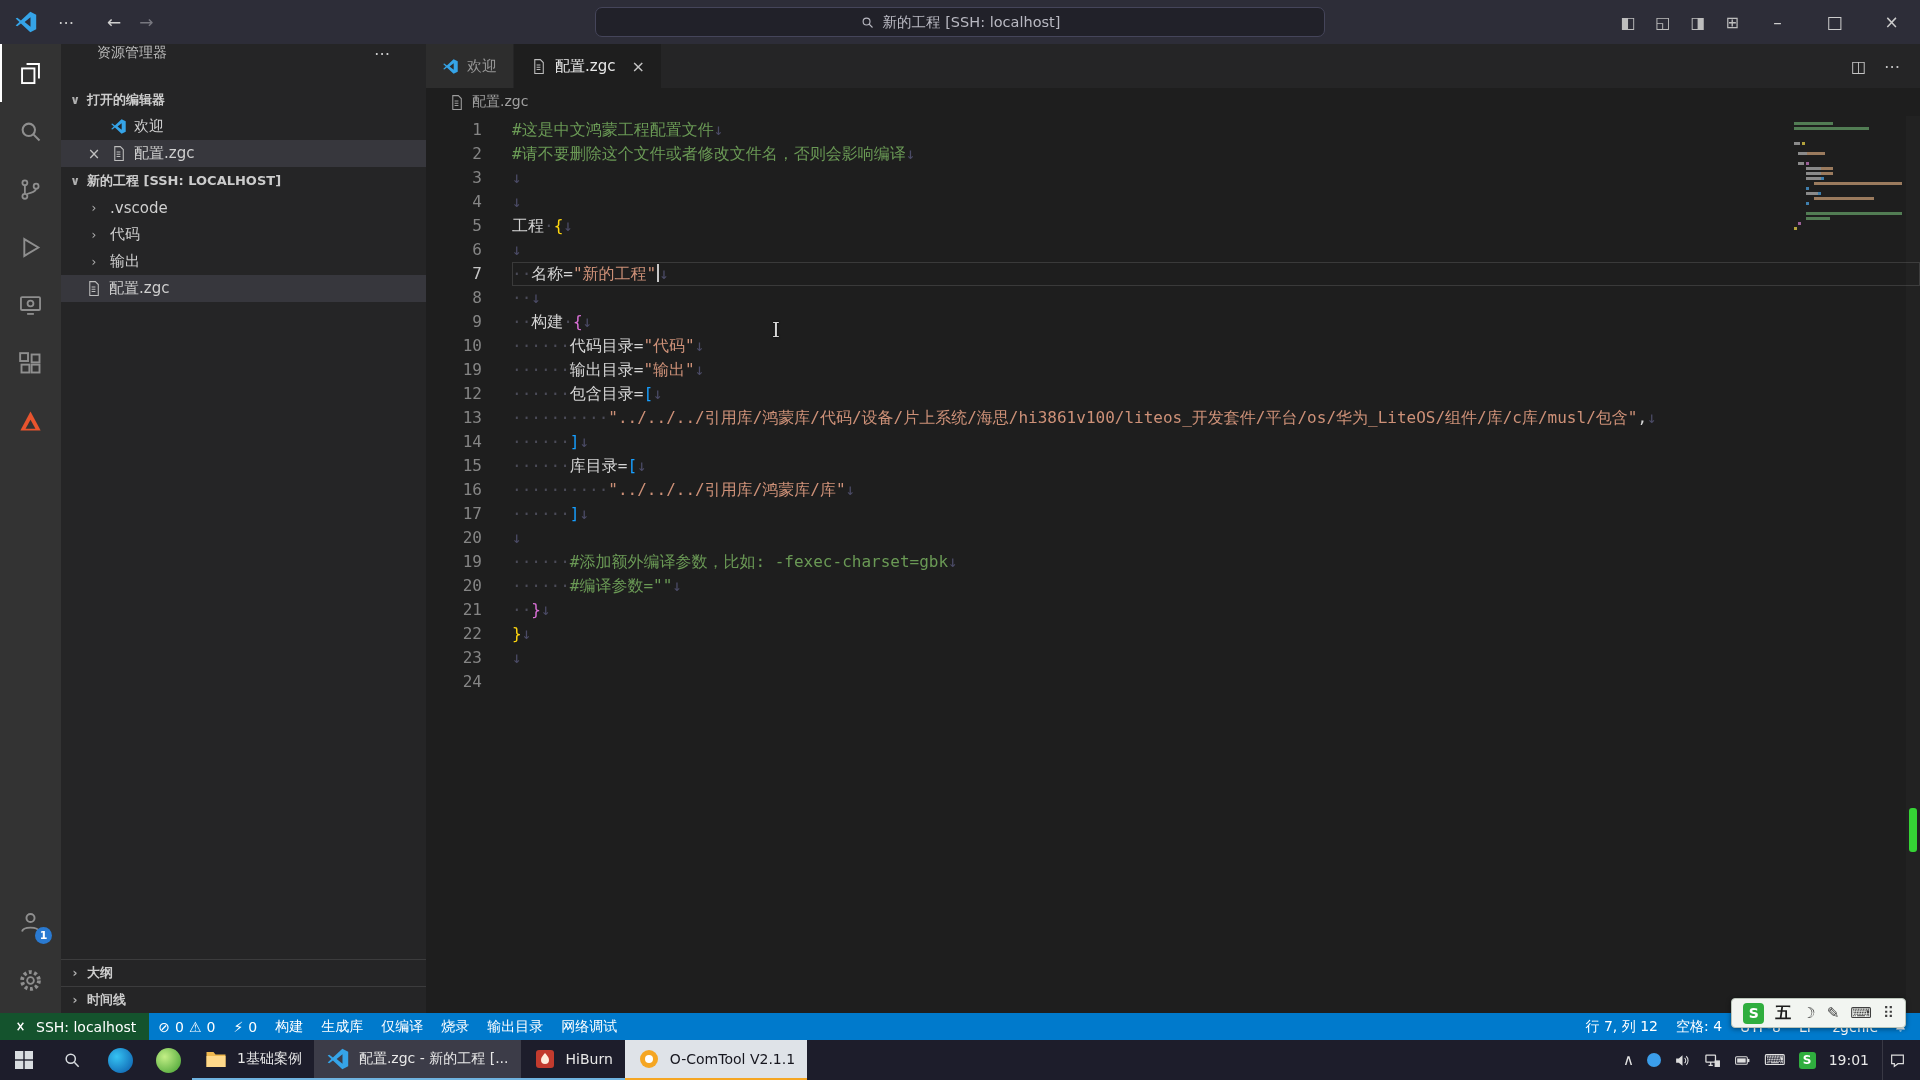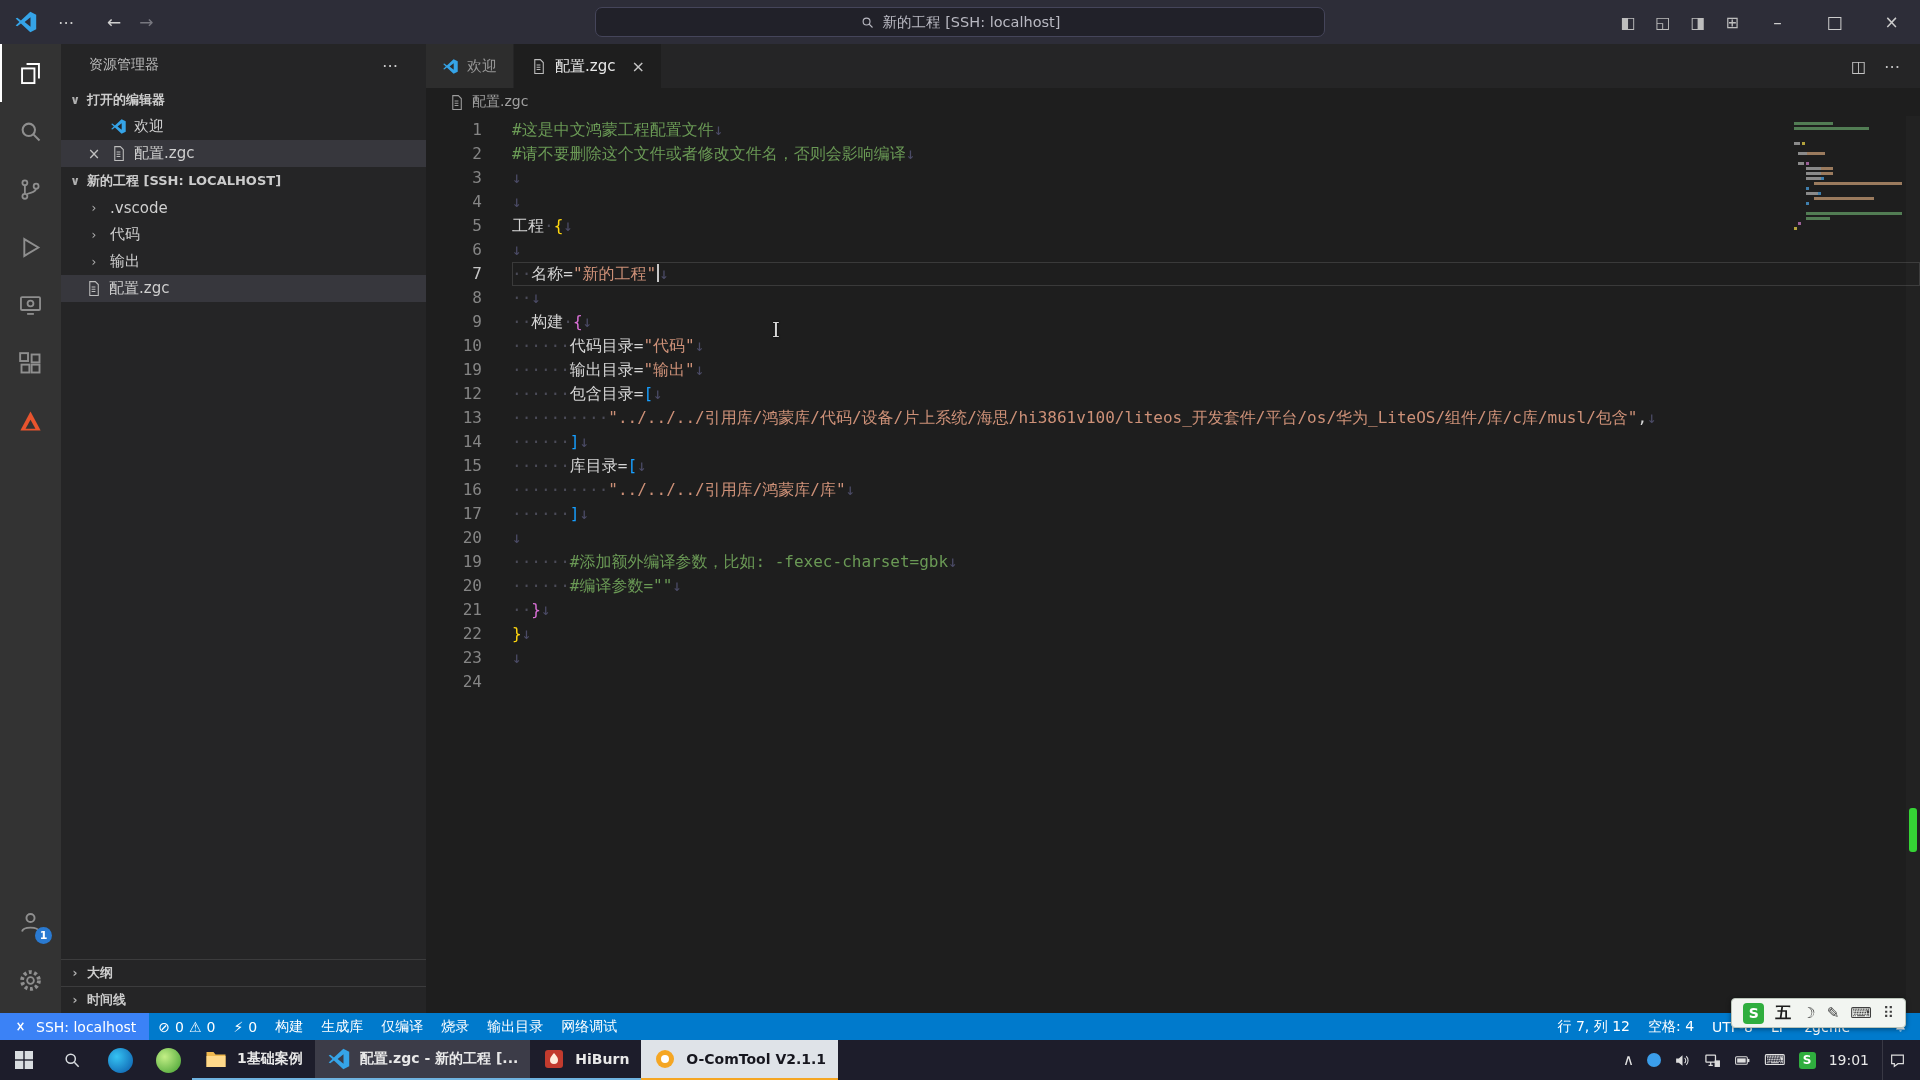--- a/index.html
+++ b/index.html
@@ -33,21 +33,21 @@
   .activitybar{width:61px;background:#333333;display:flex;flex-direction:column;flex:none;}
   .ab-item{height:58px;width:61px;display:flex;align-items:center;justify-content:center;color:#8f8f8f;position:relative;}
   .ab-item.active{color:#ffffff;box-shadow:inset 2px 0 0 #ffffff;}
   .ab-ic svg{width:27px;height:27px;display:block;}
   .ab-bottom{margin-top:auto;padding-bottom:4px;}
   .badge{position:absolute;right:9px;bottom:7px;background:#2a7ad1;color:#fff;border-radius:50%;
     width:17px;height:17px;font-size:11px;line-height:17px;text-align:center;font-weight:700;}
 
   
   .sidebar{width:365px;background:#252526;display:flex;flex-direction:column;flex:none;font-size:15px;}
-  .sb-title{height:42px;display:flex;align-items:center;padding:0 28px;font-size:14px;color:#bcbcbc;flex:none;}
+  .sb-title{height:42px;display:flex;padding:0 36px;font-size:14px;color:#bcbcbc;flex:none;}
   .sb-title .more{margin-left:auto;font-size:16px;color:#cccccc;}
   .section-h{height:27px;display:flex;align-items:center;gap:3px;font-size:13px;font-weight:700;color:#cccccc;padding:0 5px;flex:none;}
   .chev{width:18px;text-align:center;color:#b0b0b0;font-size:12px;flex:none;}
   .oe-item{height:27px;display:flex;align-items:center;gap:7px;padding-left:24px;color:#cfcfcf;}
   .oe-item.selected{background:#37373d;}
   .oe-close{width:18px;text-align:center;color:#c0c0c0;font-size:15px;flex:none;}
   .fic{width:17px;height:17px;flex:none;}
   .fic svg{width:17px;height:17px;display:block;}
   .tree-item{height:27px;display:flex;align-items:center;gap:7px;padding-left:24px;color:#cfcfcf;}
   .tree-item.selected{background:#37373d;}
@@ -91,25 +91,25 @@
   .mm-line{height:3px;margin-bottom:2px;white-space:nowrap;overflow:hidden;font-size:0;}
   .mm-tok{display:inline-block;height:3px;}
   .scrollbar{position:absolute;top:0;right:0;width:14px;height:100%;background:rgba(121,121,121,.05);}
   .green-marker{position:absolute;right:3px;top:692px;width:8px;height:44px;background:#35d435;border-radius:3px;}
   .mouse{position:absolute;left:772px;top:318px;color:#d6d6d6;font:20px "DejaVu Serif","Liberation Serif",serif;
     pointer-events:none;text-shadow:0 0 2px #000;}
 
   
   .statusbar{height:27px;background:#007acc;color:#fff;display:flex;align-items:stretch;font-size:14px;flex:none;}
   .sb-item{display:flex;align-items:center;gap:5px;padding:0 9px;}
-  .remote{background:#3b82f6;padding:0 13px;gap:8px;}
+  .remote{background:#14532d;padding:0 13px;gap:8px;}
   .remote .ric{width:15px;height:15px;}
   .remote .ric svg{width:15px;height:15px;display:block;}
   .sb-actions{display:flex;align-items:stretch;}
-  .sb-right{margin-left:auto;display:flex;align-items:stretch;gap:28px;}
+  .sb-right{margin-left:auto;display:flex;align-items:stretch;}
   .sb-right-items{display:flex;align-items:stretch;}
   .sb-bell{display:flex;align-items:center;padding:0 12px 0 6px;}
   .sb-bell svg{width:15px;height:15px;display:block;}
 
   
   .ime{position:absolute;right:14px;bottom:52px;height:30px;background:#f2f5f1;border:1px solid #b9c4b9;
     border-radius:4px;display:flex;align-items:center;gap:11px;padding:0 11px;color:#333;
     box-shadow:0 1px 5px rgba(0,0,0,.45);z-index:5;}
   .sogou-logo{background:#2fae3e;color:#fff;width:21px;height:21px;border-radius:4px;display:flex;
     align-items:center;justify-content:center;font-weight:700;font-size:14px;}
@@ -117,21 +117,21 @@
   .ime-ic{font-size:15px;color:#3f3f3f;}
 
   
   .taskbar{height:40px;background:#1d1d2b;display:flex;align-items:stretch;color:#e8e8e8;font-size:14px;flex:none;}
   .tb-btn{width:48px;display:flex;align-items:center;justify-content:center;}
   .tb-btn svg{width:20px;height:20px;display:block;color:#d9dde1;}
   .circle{width:25px;height:25px;border-radius:50%;display:block;}
   .edge-c{background:radial-gradient(circle at 35% 35%,#35c3f3,#0a57a8);}
   .green-c{background:radial-gradient(circle at 35% 35%,#c3ef86,#3f9d2f);}
   .tb-apps{display:flex;align-items:stretch;}
-  .tb-app{display:flex;align-items:center;gap:9px;padding:0 12px;border-bottom:2px solid #6fb3e0;max-width:220px;font-weight:bold;}
+  .tb-app{display:flex;align-items:center;gap:9px;padding:0 12px;border-bottom:2px solid #6fb3e0;max-width:220px;}
   .tb-app .lbl{max-width:160px;}
   .tb-app.active{background:rgba(255,255,255,.14);}
   .tb-app.hl{background:#dfe3e8;color:#16161e;border-bottom-color:#f5a623;}
   .tb-ic{width:24px;height:24px;flex:none;}
   .tb-ic svg{width:24px;height:24px;display:block;}
   .tray{margin-left:auto;display:flex;align-items:center;gap:13px;padding-right:8px;}
   .tray .g{font-size:15px;color:#e2e2e2;}
   .tray svg{width:17px;height:17px;display:block;}
   .tray-dot{width:14px;height:14px;border-radius:50%;background:#3b9eea;display:block;}
   .sogou-tray{background:#2fae3e;color:#fff;width:17px;height:17px;border-radius:3px;font-size:12px;

